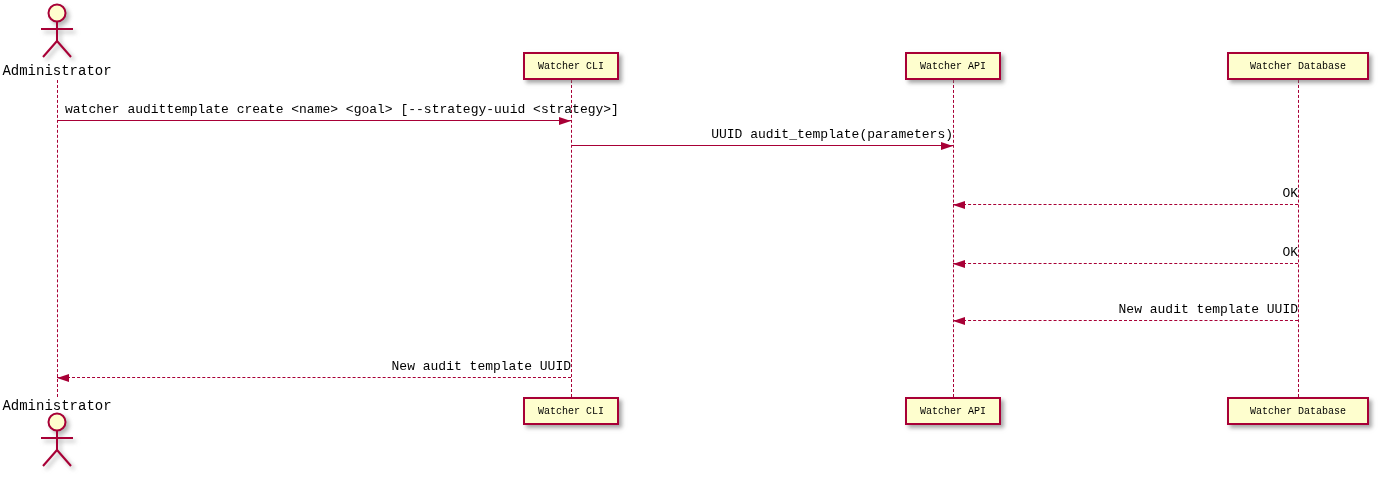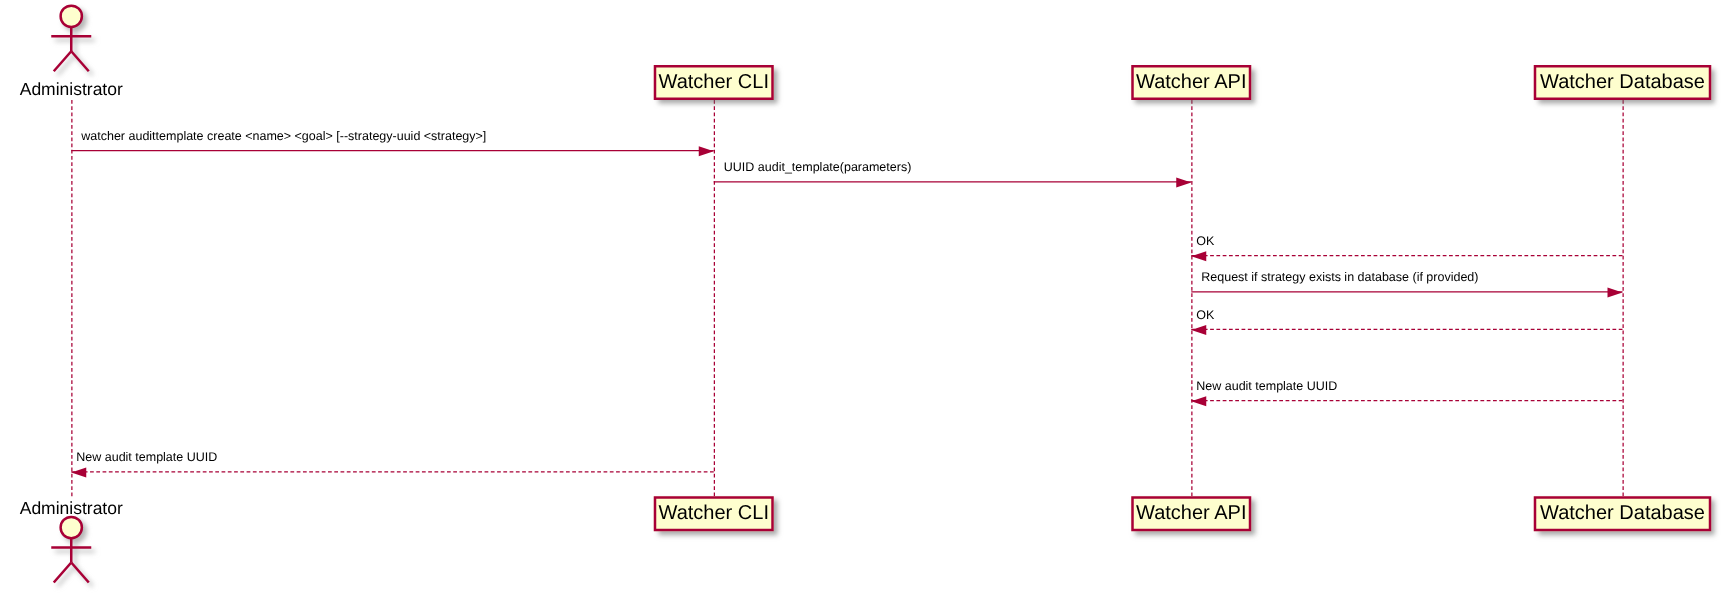--- a/index.html
+++ b/index.html
@@ -1,61 +1,62 @@
 <!DOCTYPE html>
 <html><head>
 <meta charset="utf-8">
 <style>
   html,body{margin:0;padding:0;background:#ffffff;}
   .canvas{
     position:relative;
     width:1379px;height:483px;
     background:#ffffff;
-    font-family:Liberation Sans, sans-serif;
+    font-family:Liberation Mono, monospace;
     color:#000;
     overflow:hidden;
   }
   
   .lifeline{
     position:absolute;
     top:80px;height:317px;
     width:0;
     border-left:1px dashed #A80036;
   }
   
   .pbox{
     position:absolute;
     height:28px;
     box-sizing:border-box;
     background:#FEFECE;
     border:2px solid #A80036;
     box-shadow:3px 3px 4px rgba(110,110,110,0.6);
     display:flex;align-items:center;justify-content:center;
-    font-size:16px;
+    font-size:10px;
     white-space:nowrap;
   }
   
   .actor-figure{
     position:absolute;
     filter:drop-shadow(3px 3px 2px rgba(120,120,120,0.55));
   }
   .actor-label{
     position:absolute;
     width:140px;
     text-align:center;
     font-size:14px;
     white-space:nowrap;
   }
   
   .message{position:absolute;box-sizing:border-box;}
   .msg-label{
-    font-size:10px;
+    font-size:13px;
     line-height:15px;
     padding:0 0 3px 8px;
     white-space:nowrap;
+    text-align:right;
   }
   .rtl .msg-label{padding-left:4px;}
   .msg-line{
     position:relative;
     height:0;
     border-top:1px solid #A80036;
   }
   .dashed .msg-line{border-top-style:dashed;border-top-width:1px;}
   .arrow{
     position:absolute;
@@ -115,26 +116,20 @@
   </div>
 
 
   <div class="message dashed rtl" style="left:953px;top:186px;width:345px">
     <div class="msg-label">OK</div>
     <div class="msg-line">
         <i class="arrow"></i>
       </div>
   </div>
 
-  <div class="message solid ltr" style="left:953px;top:215px;width:345px">
-    <div class="msg-label">Request if strategy exists in database (if provided)</div>
-    <div class="msg-line">
-        <i class="arrow"></i>
-      </div>
-  </div>
 
   <div class="message dashed rtl" style="left:953px;top:245px;width:345px">
     <div class="msg-label">OK</div>
     <div class="msg-line">
         <i class="arrow"></i>
       </div>
   </div>
 
 
   <div class="message dashed rtl" style="left:953px;top:302px;width:345px">

